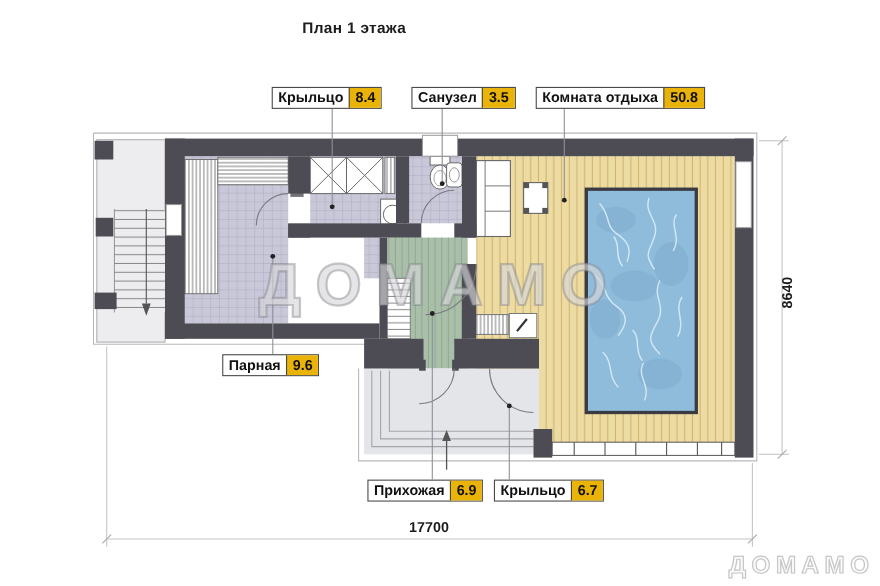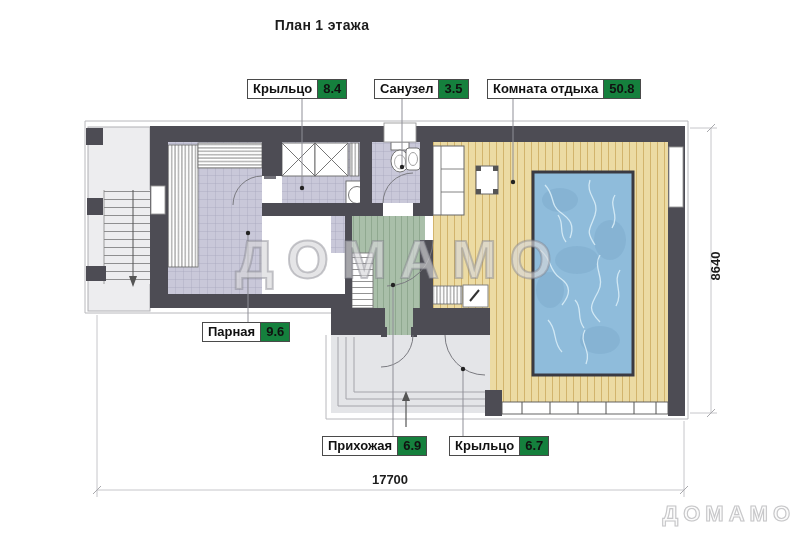--- a/index.html
+++ b/index.html
@@ -11,21 +11,21 @@
   .page-title{
     position:absolute;left:0;top:17px;width:644px;text-align:center;
     font-size:14px;font-weight:bold;color:#1c1c1c;letter-spacing:.3px;
   }
   .chip{
     position:absolute;display:inline-flex;align-items:stretch;
     border:1px solid #4a4a4a;background:#fff;height:18px;line-height:18px;
     font-size:13px;font-weight:bold;color:#111;white-space:nowrap;z-index:6;
   }
   .chip .nm{padding:0 5px;}
-  .chip .ar{padding:0 5px;background:#15803d;border-left:1px solid #4a4a4a;}
+  .chip .ar{padding:0 5px;background:#eab308;border-left:1px solid #4a4a4a;}
   .dim-label{
     position:absolute;font-size:13px;font-weight:bold;color:#1c1c1c;z-index:6;
     text-align:center;
   }
   .dim-v{transform:rotate(-90deg);transform-origin:center center;}
   .wm-center{
     position:absolute;left:180px;top:228px;width:440px;text-align:center;z-index:5;
     font-size:54px;font-weight:bold;letter-spacing:13px;
     color:rgba(255,255,255,0.45);
     -webkit-text-stroke:2px rgba(125,125,135,0.40);
@@ -273,21 +273,21 @@
     <span class="ar">3.5</span>
   </div>
   <div class="chip" style="left:487px;top:79px;">
     <span class="nm">Комната отдыха</span>
     <span class="ar">50.8</span>
   </div>
   <div class="chip" style="left:202px;top:322px;">
     <span class="nm">Парная</span>
     <span class="ar">9.6</span>
   </div>
-  <div class="chip" style="left:322px;top:436px;">
+  <div class="chip" style="left:334px;top:436px;">
     <span class="nm">Прихожая</span>
     <span class="ar">6.9</span>
   </div>
   <div class="chip" style="left:449px;top:436px;">
     <span class="nm">Крыльцо</span>
     <span class="ar">6.7</span>
   </div>
 
   <div class="dim-label" style="left:340px;top:472px;width:100px;">17700</div>
   <div class="dim-label dim-v" style="left:686px;top:258px;width:60px;height:16px;">8640</div>

